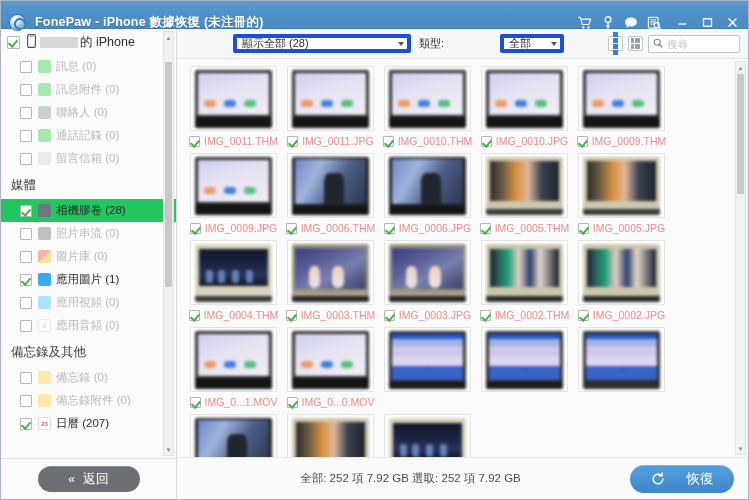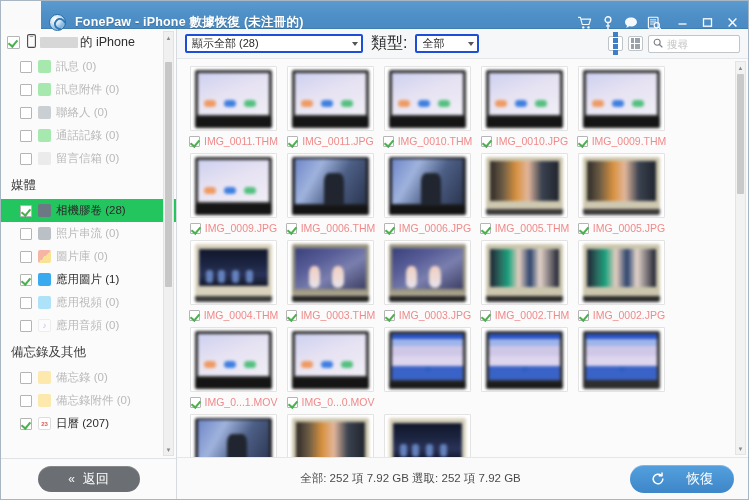--- a/index.html
+++ b/index.html
@@ -13,21 +13,20 @@
   }
   .app { width:749px; height:500px; display:flex; flex-direction:column;
          border:1px solid #a8b6c4; background:#fafafa; position:relative; }
 
   
   .titlebar {
     height:28px; flex:0 0 28px;
     background: linear-gradient(to bottom,#5b9bd0 0%, #4e8fc7 50%, #4a8bc3 100%);
     display:flex; align-items:center; padding:16px 4px 0 8px; color:#fff;
     border-bottom:1px solid #3f7cb0;
-    margin-left:40px;
   }
   .logo {
     width:17px; height:17px; border-radius:50%;
     background: radial-gradient(circle at 35% 30%, #ffffff 0%, #cfe4f5 35%, #2e7cc0 95%);
     border:1px solid #2c6ea8; position:relative; flex:0 0 auto;
     box-shadow: inset 0 0 2px rgba(255,255,255,.9);
   }
   .logo::after{
     content:""; position:absolute; left:4px; top:3px; width:8px; height:8px;
     border:2px solid #2d77b5; border-radius:50%; border-right-color:transparent;
@@ -108,28 +107,28 @@
   }
   .back-btn .chev { font-size:12px; opacity:.95; }
 
   
   .main { flex:1 1 auto; display:flex; flex-direction:column; min-width:0;
           background:#fafafa; }
   .toolbar { height:30px; flex:0 0 30px; display:flex; align-items:center;
              padding:0 8px; gap:8px; background:#f6f7f8;
              border-bottom:1px solid #e4e7ea; }
   .sel-box {
-    height:19px; min-width:178px; background:#fff; border:2px solid #1d4ed8;
+    height:19px; min-width:178px; background:#fff; border:4px solid #1d4ed8;
     border-radius:2px; font-size:11px; color:#2b2b2b; display:flex;
-    align-items:center; padding:0 3px 0 5px; cursor:pointer;
+    align-items:center; padding:0 3px 0 5px; cursor:pointer;margin-left:48px;
   }
   .sel-box .lab { flex:1 1 auto; white-space:nowrap; overflow:hidden; }
   .caret { width:0;height:0;border-left:3.5px solid transparent;
            border-right:3.5px solid transparent;border-top:4px solid #555; margin-left:6px;}
-  .tb-label { font-size:16px; color:#2b2b2b; }
+  .tb-label { font-size:11px; color:#2b2b2b; }
   .sel-box.small { min-width:64px; }
   .tb-right { margin-left:auto; display:flex; align-items:center; gap:5px; }
   .viewbtn { width:15px; height:15px; border:1px solid #bfc4c9; border-radius:2px;
              background:#fff; display:flex; flex-wrap:wrap; align-content:center;
              justify-content:center; gap:1px; padding:2px; cursor:pointer; }
   .viewbtn i { display:block; width:5px; height:5px; background:#3f7fc6; }
   .viewbtn.grey i { background:#9aa1a8; }
   .viewbtn.grey i:nth-child(odd){ width:3px; }
   .searchbox { width:92px; height:18px; border:1px solid #c0c5ca; border-radius:2px;
                background:#fff; display:flex; align-items:center; padding:0 4px; gap:4px; }

